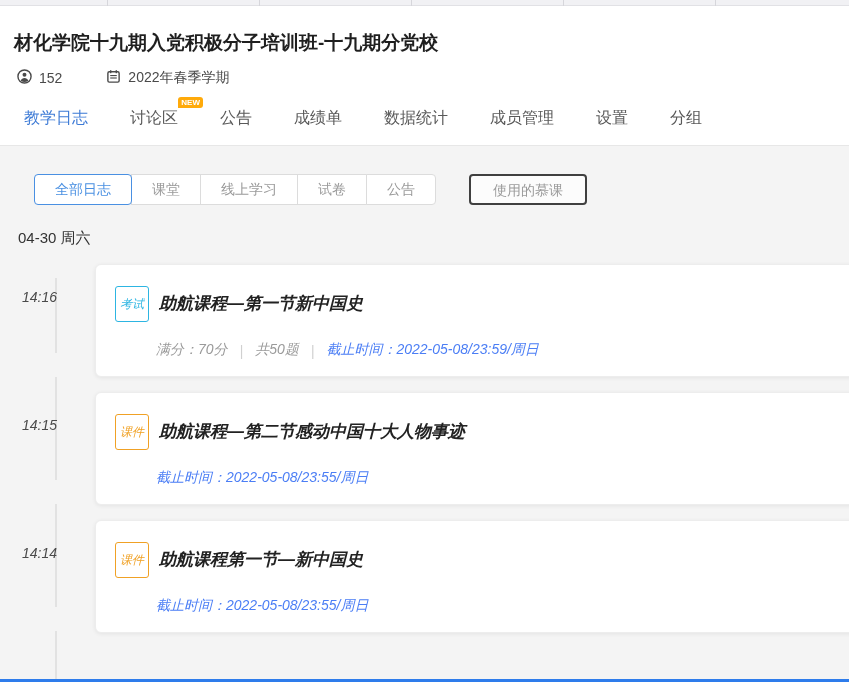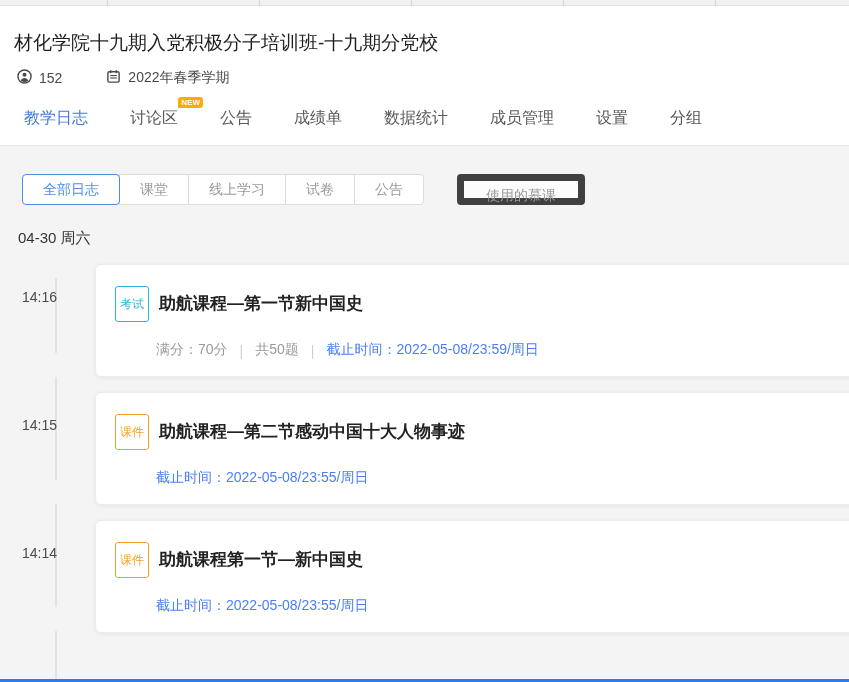--- a/index.html
+++ b/index.html
@@ -11,47 +11,47 @@
     position: relative;
   }
   .page { width: 849px; height: 682px; position: relative; overflow: hidden; display: flex; flex-direction: column; }
 
   
   .top-strip { height: 6px; background: #f1f1f4; border-bottom: 1px solid #e1e1e5; position: relative; flex: none; }
   .top-strip .div { position: absolute; top: 0; width: 1px; height: 6px; background: #d6d6db; }
 
   
   .header { background: #fff; flex: none; }
-  .course-title { font-size: 19px; font-weight: normal; color: #1f1f1f; padding: 26px 14px 0 14px; line-height: 22px; }
+  .course-title { font-size: 19px; font-weight: bold; color: #1f1f1f; padding: 26px 14px 0 14px; line-height: 22px; }
   .info-row { display: flex; align-items: flex-start; gap: 44px; margin: 15px 0 0 17px; font-size: 14px; color: #4a4a4a; }
   .info-item { display: flex; align-items: center; gap: 7px; }
 
   
   .tabs { display: flex; gap: 42px; margin-top: 21px; padding: 0 0 17px 24px; font-size: 16px; color: #595959; border-bottom: 1px solid #e7e7e7; }
   .tab { cursor: pointer; position: relative; line-height: 20px; }
   .tab.active { color: #3e7bd6; }
   .new-badge { position: absolute; top: -11px; right: -25px; background: #ffaa0a; color: #fff; font-size: 8px; font-weight: bold; line-height: 11px; padding: 0 3px; border-radius: 3px 3px 3px 0; letter-spacing: 0; }
 
   
   .content { background: #f4f4f4; flex: 1; display: flex; flex-direction: column; overflow: hidden; }
 
   
   .filter-row { display: flex; align-items: center; margin: 28px 0 0 18px; }
   .btn-group { display: inline-flex; }
   .fbtn { height: 31px; line-height: 29px; padding: 0 20px; font-size: 14px; color: #9a9a9a; background: #fff; border: 1px solid #dcdcdc; margin-left: -1px; cursor: pointer; white-space: nowrap; }
-  .fbtn:first-child { margin-left: 4px; border-radius: 4px 0 0 4px; }
+  .fbtn:first-child { margin-left: 16px; border-radius: 4px 0 0 4px; }
   .fbtn:last-child { border-radius: 0 4px 4px 0; }
   .fbtn.active { color: #4a90e2; border-color: #4a90e2; position: relative; z-index: 1; border-radius: 4px; }
-  .mooc-btn { height: 31px; line-height: 29px; padding: 0 22px; font-size: 14px; color: #9a9a9a; background: #fcfcfc; border: 7px solid #404040; border-radius: 4px; margin-left: 33px; cursor: pointer; }
+  .mooc-btn { height: 31px; line-height: 29px; padding: 0 22px; font-size: 14px; color: #9a9a9a; background: #fcfcfc; border: 2px solid #404040; border-radius: 4px; margin-left: 33px; cursor: pointer; }
 
   
   .date-label { font-size: 15px; color: #333; margin: 23px 0 16px 18px; line-height: 20px; }
 
   
-  .timeline { position: relative; flex: 1; margin-top: 0; }
+  .timeline { position: relative; flex: 1; margin-top: 0; font-style: italic; }
   .v-line { position: absolute; left: 55px; top: 14px; bottom: 0; width: 2px; background: #e2e2e2; }
   .v-gap { position: absolute; left: 54px; width: 4px; height: 24px; background: #f4f4f4; }
   .entry { position: relative; margin: 0 -8px 15px 95px; }
   .entry:first-of-type { margin-top: 36px; }
   .entry-time { position: absolute; left: -73px; top: 25px; font-size: 14px; color: #4a4a4a; }
   .card { background: #fff; border: 1px solid #ededed; border-radius: 6px; box-shadow: 0 1px 4px rgba(0,0,0,0.07); height: 113px; cursor: pointer; }
   .title-row { display: flex; align-items: center; gap: 10px; padding: 21px 20px 0 19px; }
   .badge { font-size: 12px; line-height: 16px; padding: 9px 4px; border-radius: 3px; border: 1px solid; flex: none; }
   .badge-exam { color: #2db5e2; border-color: #2db5e2; }
   .badge-courseware { color: #f0a125; border-color: #f0a125; }

